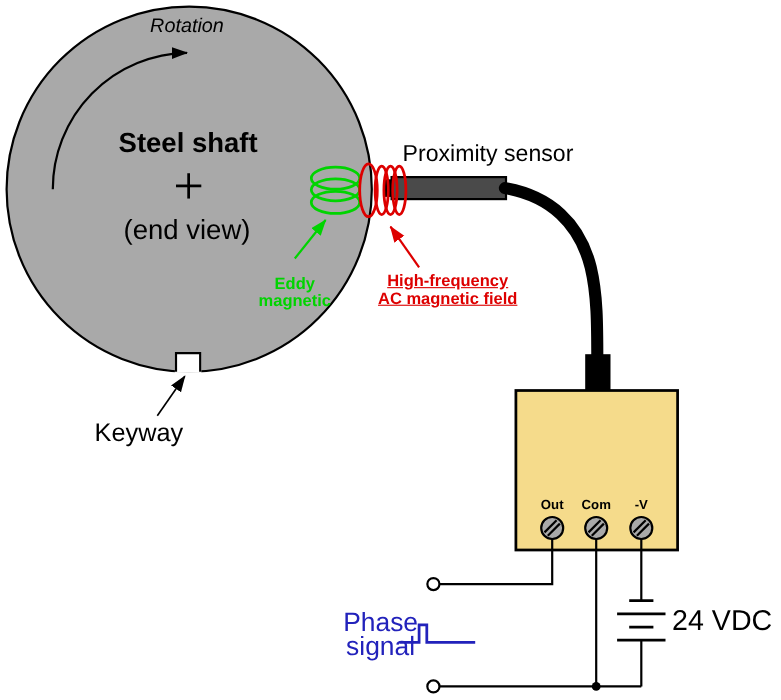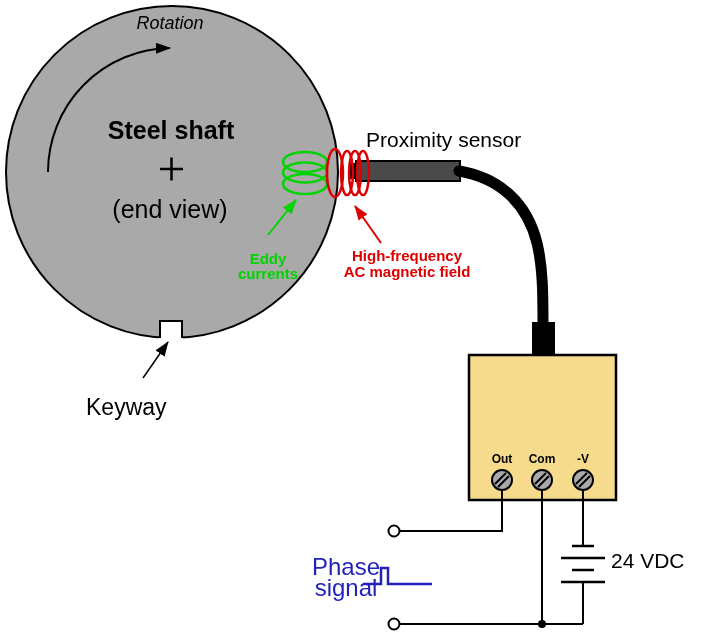--- a/index.html
+++ b/index.html
@@ -16,25 +16,25 @@
   .stage{position:relative;width:710px;height:636px;background:#ffffff;overflow:hidden;}
   .stage svg{position:absolute;left:0;top:0;}
   .lbl{position:absolute;color:#000;white-space:nowrap;line-height:1.08;}
   .ctr{transform:translateX(-50%);text-align:center;}
   .rotation{font-size:18px;font-style:italic;}
   .shaft-title{font-size:25px;}
   .shaft-sub{font-size:25px;}
   .sensor-lbl{font-size:21px;}
   .keyway-lbl{font-size:23px;}
   .eddy-lbl{font-size:15px;font-weight:bold;color:var(--eddy-green);line-height:15px;}
-  .field-lbl{font-size:15px;font-weight:bold;color:var(--field-red);line-height:16px;}
+  .field-lbl{font-size:15px;font-weight:bold;color:var(--field-red);line-height:16px;text-decoration:underline;}
   .module-title{font-size:22px;line-height:23px;}
   .term-lbl{font-size:12px;font-weight:bold;}
   .phase-lbl{font-size:24px;color:var(--signal-blue);line-height:21px;}
-  .vdc-lbl{font-size:21px;}
+  .vdc-lbl{font-size:26px;}
 </style>
 </head>
 <body>
 
 <div class="stage">
 
   <svg width="710" height="636" viewBox="0 0 710 636">
     <defs>
       <marker id="ah-black" markerUnits="userSpaceOnUse" markerWidth="16" markerHeight="12" refX="14" refY="5.5" orient="auto">
         <path d="M0,0 L15,5.5 L0,11 Z" fill="#000"></path>
@@ -130,29 +130,29 @@
   <div class="lbl ctr rotation" style="left:170px;top:14px;">Rotation</div>
 
   <div class="lbl ctr shaft-title" style="left:171px;top:117px;font-weight:bold;">Steel shaft</div>
 
   <div class="lbl ctr shaft-sub" style="left:170px;top:196px;">(end view)</div>
 
   <div class="lbl sensor-lbl" style="left:366px;top:129px;text-align:center;">Proximity sensor</div>
 
   <div class="lbl ctr eddy-lbl" style="left:268px;top:239px;margin-top:12px;">
     <div>Eddy</div>
-    <div>currents</div>
+    <div>magnetic</div>
   </div>
 
   <div class="lbl ctr field-lbl" style="left:407px;top:248px;">
     <div>High-frequency</div>
     <div>AC magnetic field</div>
   </div>
 
-  <div class="lbl keyway-lbl" style="left:86px;top:381px;margin-top:14px;">Keyway</div>
+  <div class="lbl keyway-lbl" style="left:86px;top:381px;">Keyway</div>
 
 
   <div class="lbl ctr term-lbl" style="left:502px;top:453px;">Out</div>
   <div class="lbl ctr term-lbl" style="left:542px;top:453px;">Com</div>
   <div class="lbl ctr term-lbl" style="left:583px;top:453px;">-V</div>
 
   <div class="lbl ctr phase-lbl" style="left:310px;top:556px;margin-left:36px;">
     <div>Phase</div>
     <div>signal</div>
   </div>

